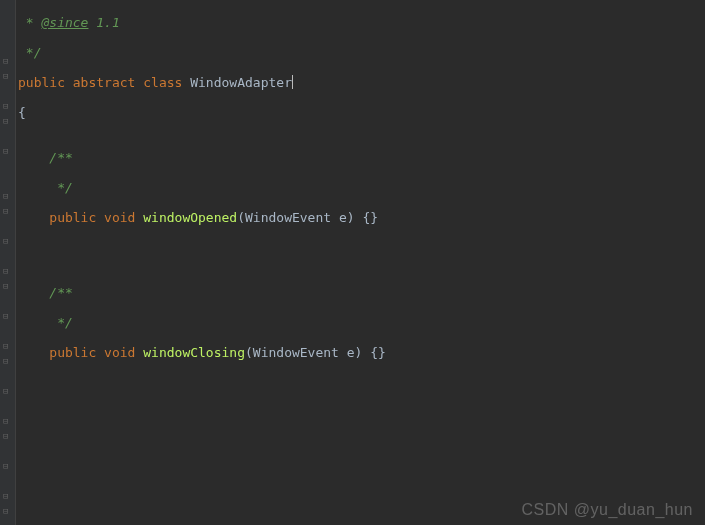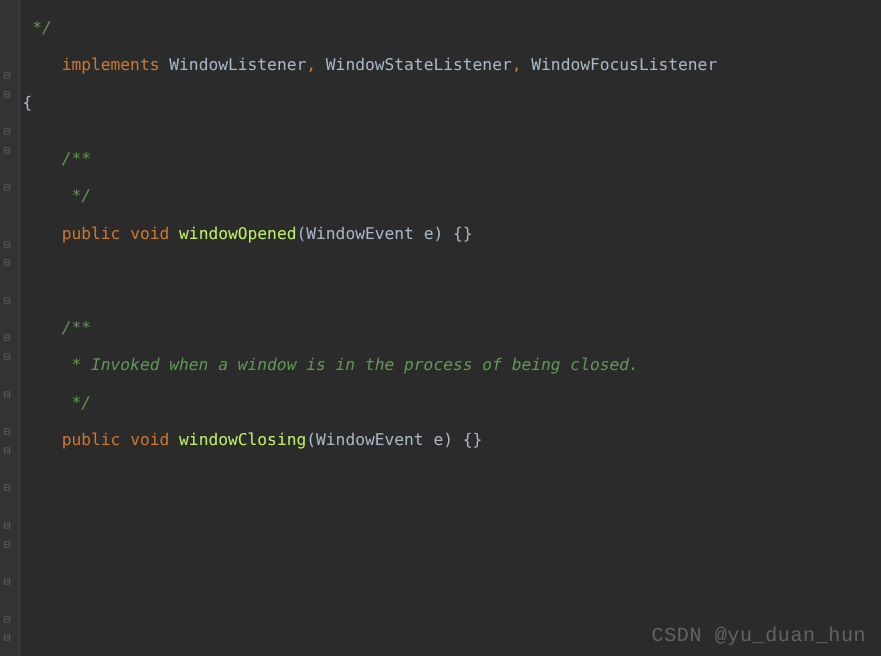--- a/index.html
+++ b/index.html
@@ -55,21 +55,21 @@
     height: 14px;
     background: #bbbbbb;
     vertical-align: text-bottom;
     margin-bottom: 1px;
   }
   .watermark {
     position: absolute;
     right: 12px;
     bottom: 8px;
     color: rgba(200,200,200,0.35);
-    font-family: Liberation Mono, monospace;
+    font-family: Liberation Sans, sans-serif;
     font-size: 16px;
     letter-spacing: 0.5px;
     pointer-events: none;
   }
 </style>
 </head>
 <body>
 
 <div class="editor">
   <div class="gutter">
@@ -87,31 +87,31 @@
     <div class="fold" style="top:342px">⊟</div>
     <div class="fold" style="top:357px">⊟</div>
     <div class="fold" style="top:387px">⊟</div>
     <div class="fold" style="top:417px">⊟</div>
     <div class="fold" style="top:432px">⊟</div>
     <div class="fold" style="top:462px">⊟</div>
     <div class="fold" style="top:492px">⊟</div>
     <div class="fold" style="top:507px">⊟</div>
   </div>
   <div class="code">
+<div class="line"><span class="comment"> * </span><span class="tag">@since</span><span class="comment"> 1.1</span></div>
 <div class="line"><span class="comment"> */</span></div>
-<div class="line">    <span class="kw">implements</span> <span class="type">WindowListener</span><span class="kw">,</span> <span class="type">WindowStateListener</span><span class="kw">,</span> <span class="type">WindowFocusListener</span></div>
+<div class="line"><span class="kw">public</span> <span class="kw">abstract</span> <span class="kw">class</span> <span class="class-name">WindowAdapter</span><span class="cursor"></span></div>
 <div class="line"><span class="punct">{</span></div>
 
 <div class="line">    <span class="comment">/**</span></div>
 <div class="line">    <span class="comment"> */</span></div>
 <div class="line">    <span class="kw">public</span> <span class="kw">void</span> <span class="method">windowOpened</span><span class="punct">(</span><span class="type">WindowEvent</span><span> e</span><span class="punct">)</span> <span class="punct">{}</span></div>
 <div class="line"></div>
 
 <div class="line">    <span class="comment">/**</span></div>
-<div class="line">    <span class="comment"> * Invoked when a window is in the process of being closed.</span></div>
 <div class="line">    <span class="comment"> */</span></div>
 <div class="line">    <span class="kw">public</span> <span class="kw">void</span> <span class="method">windowClosing</span><span class="punct">(</span><span class="type">WindowEvent</span><span> e</span><span class="punct">)</span> <span class="punct">{}</span></div>
 <div class="line"></div>
 
 
 
 
 
 
 

